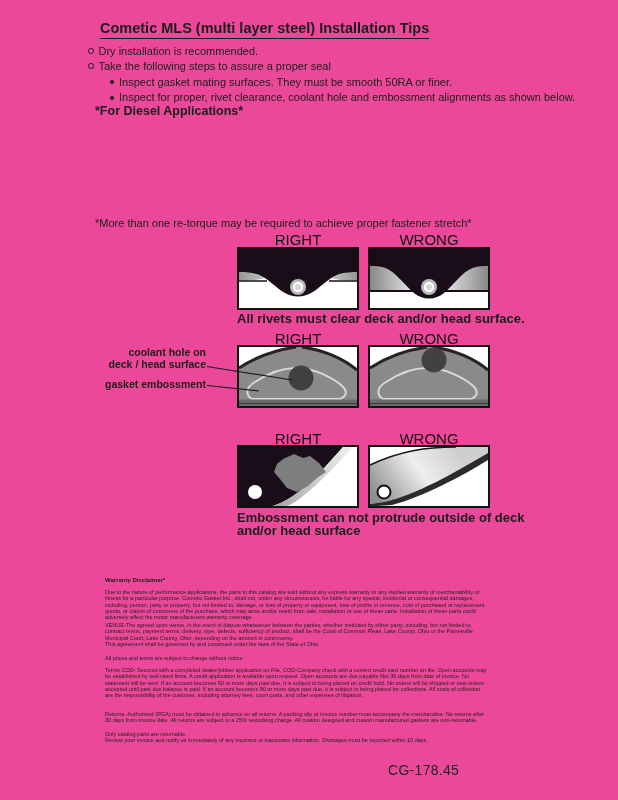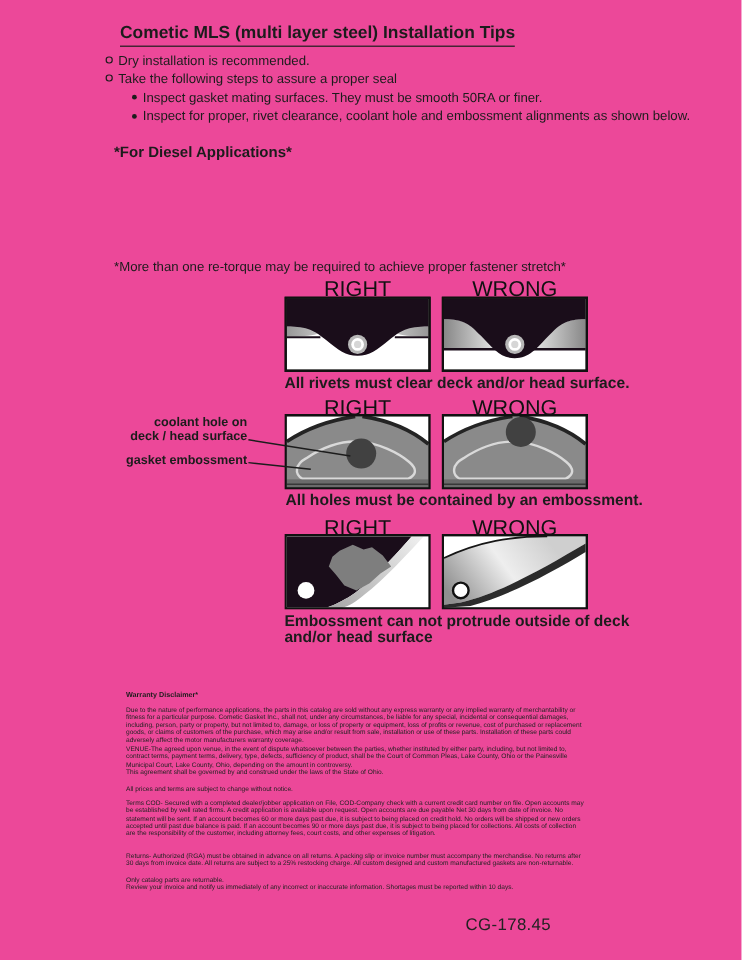--- a/index.html
+++ b/index.html
@@ -8,26 +8,26 @@
   .abs{position:absolute;}
   .title{left:100px;top:20px;font-size:14.5px;font-weight:bold;
          border-bottom:1.6px solid #1c1c1c;padding-bottom:2px;margin:0;}
   .bullets{left:88px;top:44px;font-size:11px;line-height:15.4px;width:470px;}
   .b{white-space:nowrap;}
   .b.l1::before{content:"";display:inline-block;width:3.5px;height:3.5px;border:1.1px solid #1c1c1c;
                 border-radius:50%;margin-right:5px;vertical-align:1.5px;}
   .b.l2{margin-left:22px;}
   .b.l2::before{content:"";display:inline-block;width:4px;height:4px;background:#1c1c1c;
                 border-radius:50%;margin-right:5px;vertical-align:1.5px;}
-  .diesel{left:95px;top:120px;font-size:12.5px;font-weight:bold;margin:0;}
+  .diesel{left:95px;top:104px;font-size:12.5px;font-weight:bold;margin:0;}
   .para{font-size:11px;line-height:15px;white-space:pre-line;width:470px;margin:0;}
   .p1{left:95px;top:138px;}
   .p2{left:95px;top:171px;}
   .p3{left:95px;top:216px;}
-  .dg-label{width:122px;text-align:center;font-size:18px;color:#111;}
+  .dg-label{width:122px;text-align:center;font-size:15px;color:#111;}
   .col1{left:237px;} .col2{left:368px;}
   .lblr1{top:231px;} .lblr2{top:330px;} .lblr3{top:430px;}
   .boxr1{top:247px;} .boxr2{top:345px;} .boxr3{top:445px;}
   .dgsvg{width:122px;height:63px;display:block;}
   .cap{font-weight:bold;font-size:13px;line-height:12.5px;white-space:pre-line;}
   .cap1{left:237px;top:313px;} .cap2{left:238px;top:411px;} .cap3{left:237px;top:512px;}
   .ann{width:146px;left:60px;text-align:right;font-size:10.5px;font-weight:bold;line-height:11.5px;white-space:pre-line;}
   .ann1{top:347px;} .ann2{top:379px;}
   .leaders{left:110px;top:340px;width:260px;height:70px;}
   .fineh{left:105px;top:577px;font-size:6px;font-weight:bold;}
@@ -131,21 +131,20 @@
   </svg>
 
   <div class="abs ann ann1">coolant hole on
 deck / head surface</div>
   <div class="abs ann ann2">gasket embossment</div>
   <svg class="abs leaders" viewBox="0 0 260 70">
     <line x1="97" y1="26.5" x2="182" y2="40" stroke="#1c1c1c" stroke-width="1.2"></line>
     <line x1="97" y1="45.5" x2="149" y2="51" stroke="#1c1c1c" stroke-width="1.2"></line>
   </svg>
 
-  <div class="abs cap cap2">All holes must be contained by an embossment.</div>
 
   <div class="abs dg-label col1 lblr3">RIGHT</div>
   <div class="abs dg-label col2 lblr3">WRONG</div>
 
   <svg class="abs dgsvg col1 boxr3" viewBox="0 0 122 63">
     <defs>
       <linearGradient id="gE" x1="40" y1="60" x2="115" y2="5" gradientUnits="userSpaceOnUse">
         <stop offset="0" stop-color="#a8a8a8"></stop>
           <stop offset="1" stop-color="#efefef"></stop>
       </linearGradient>

